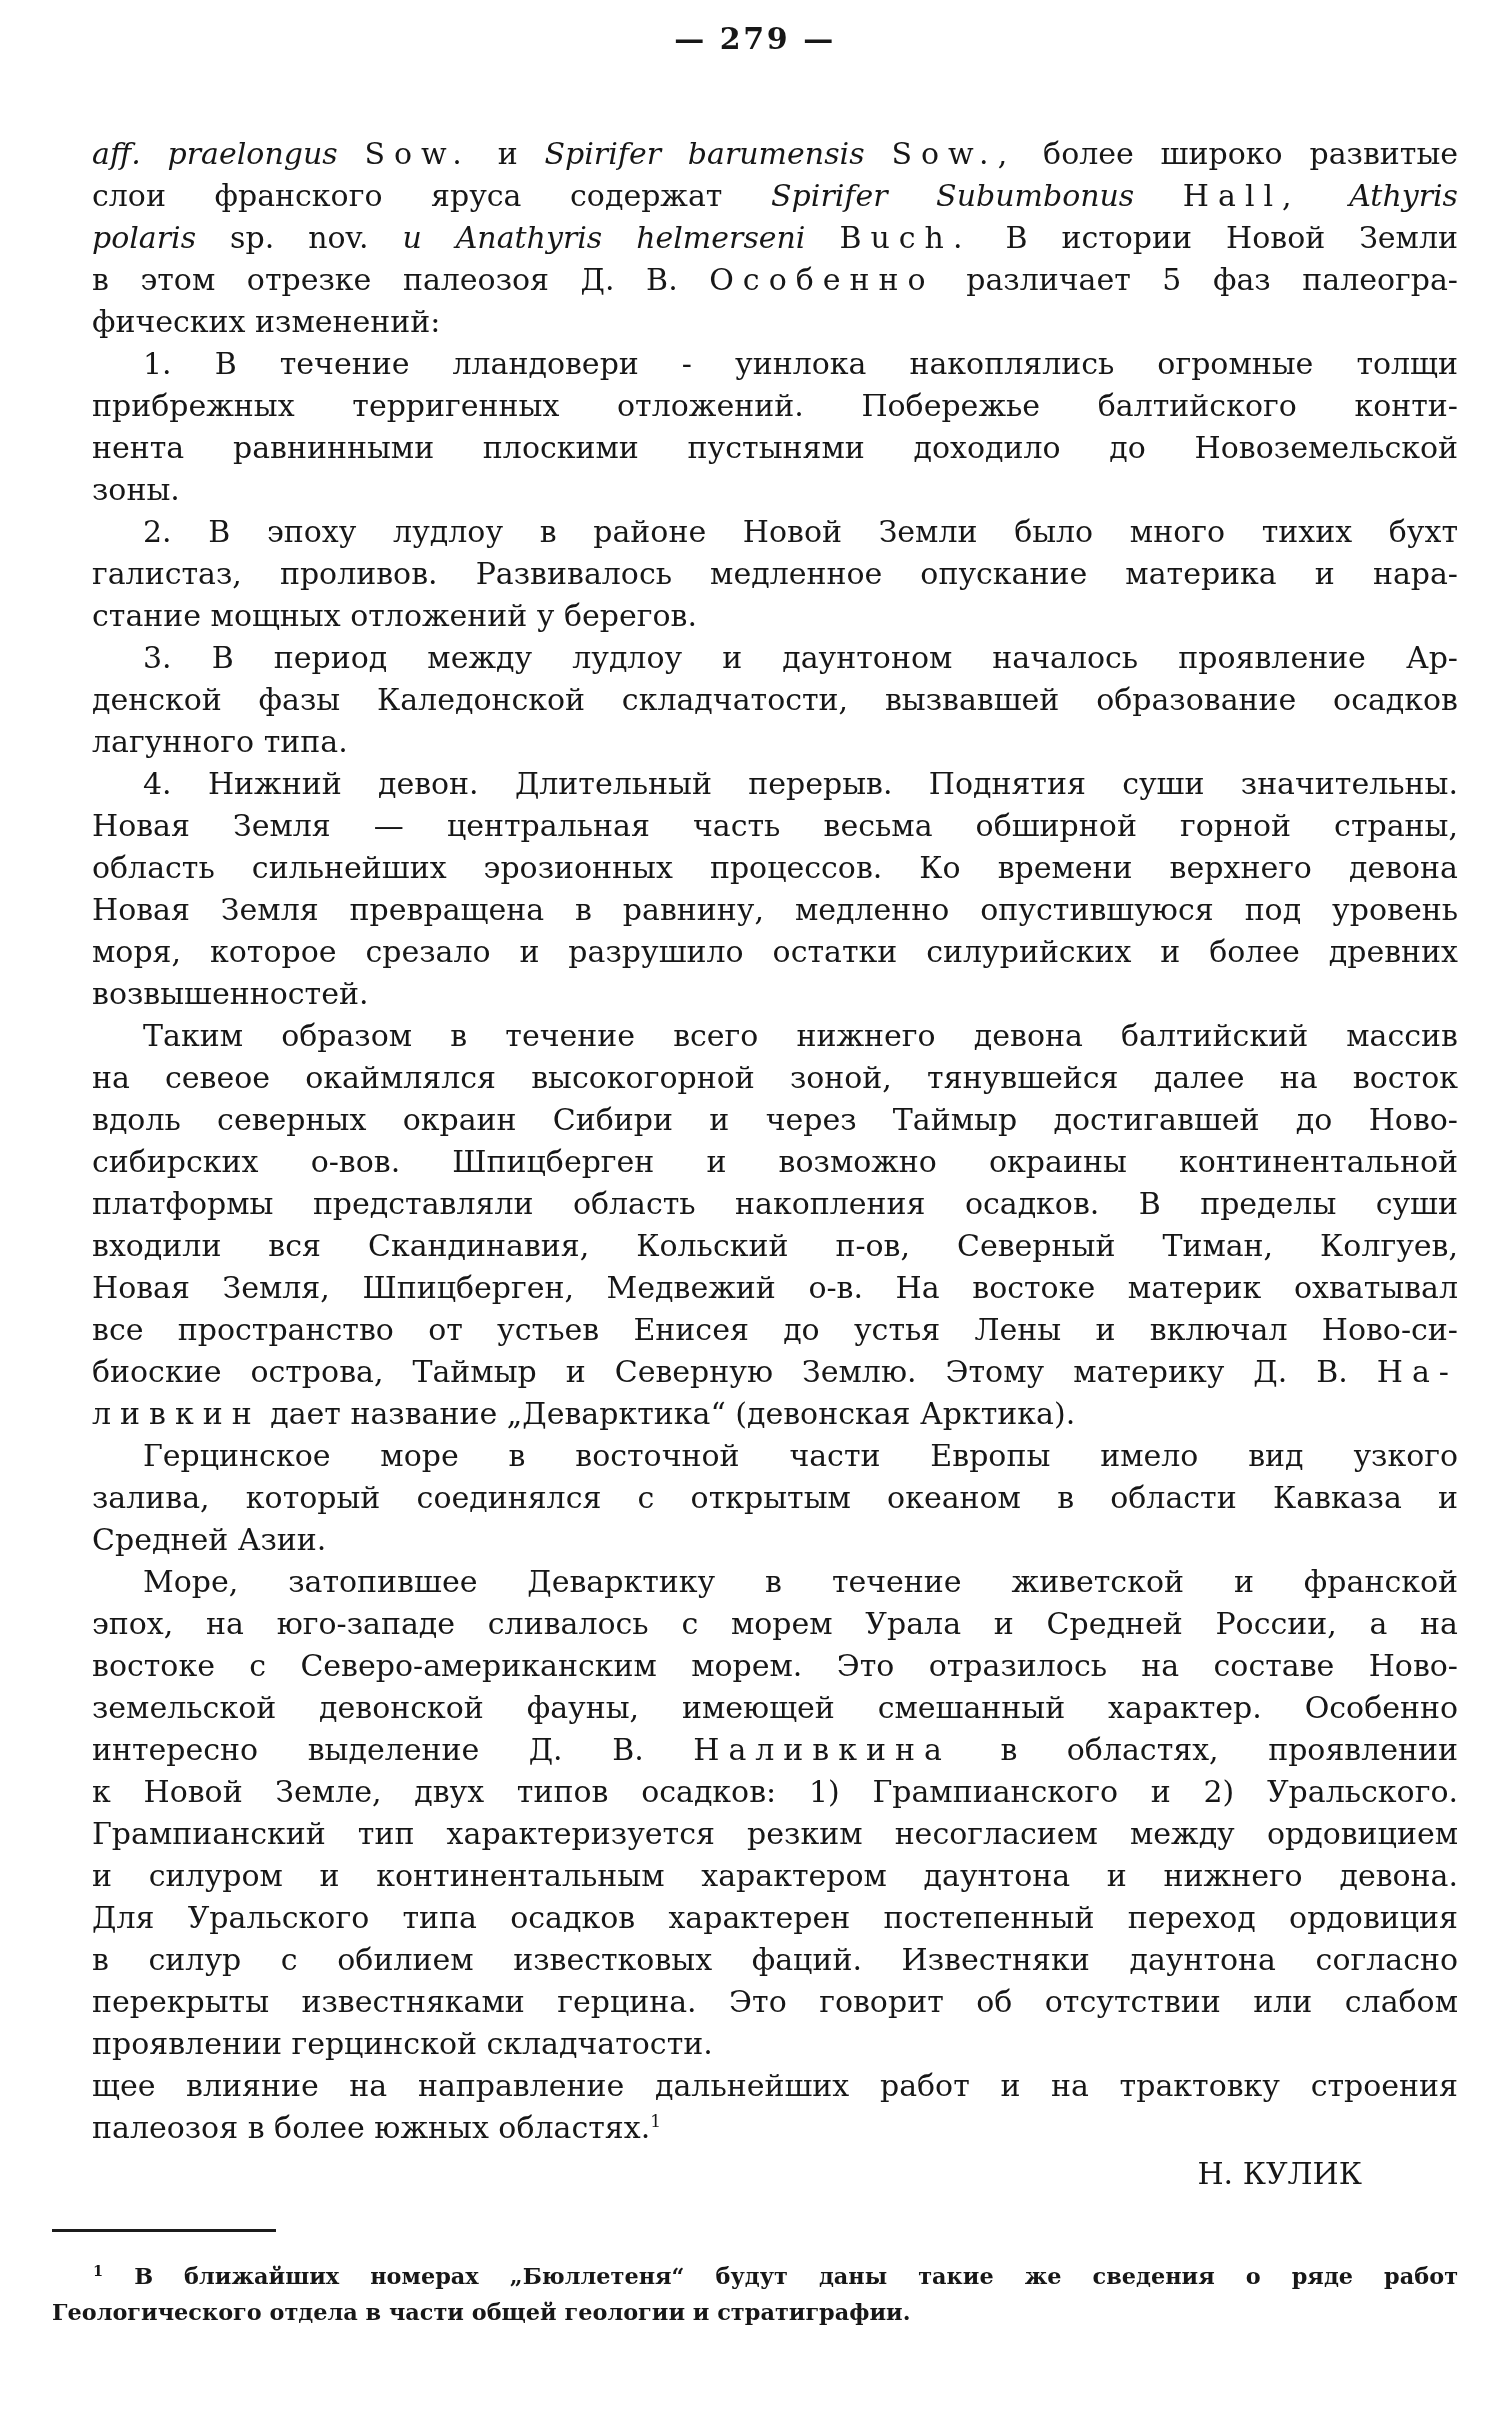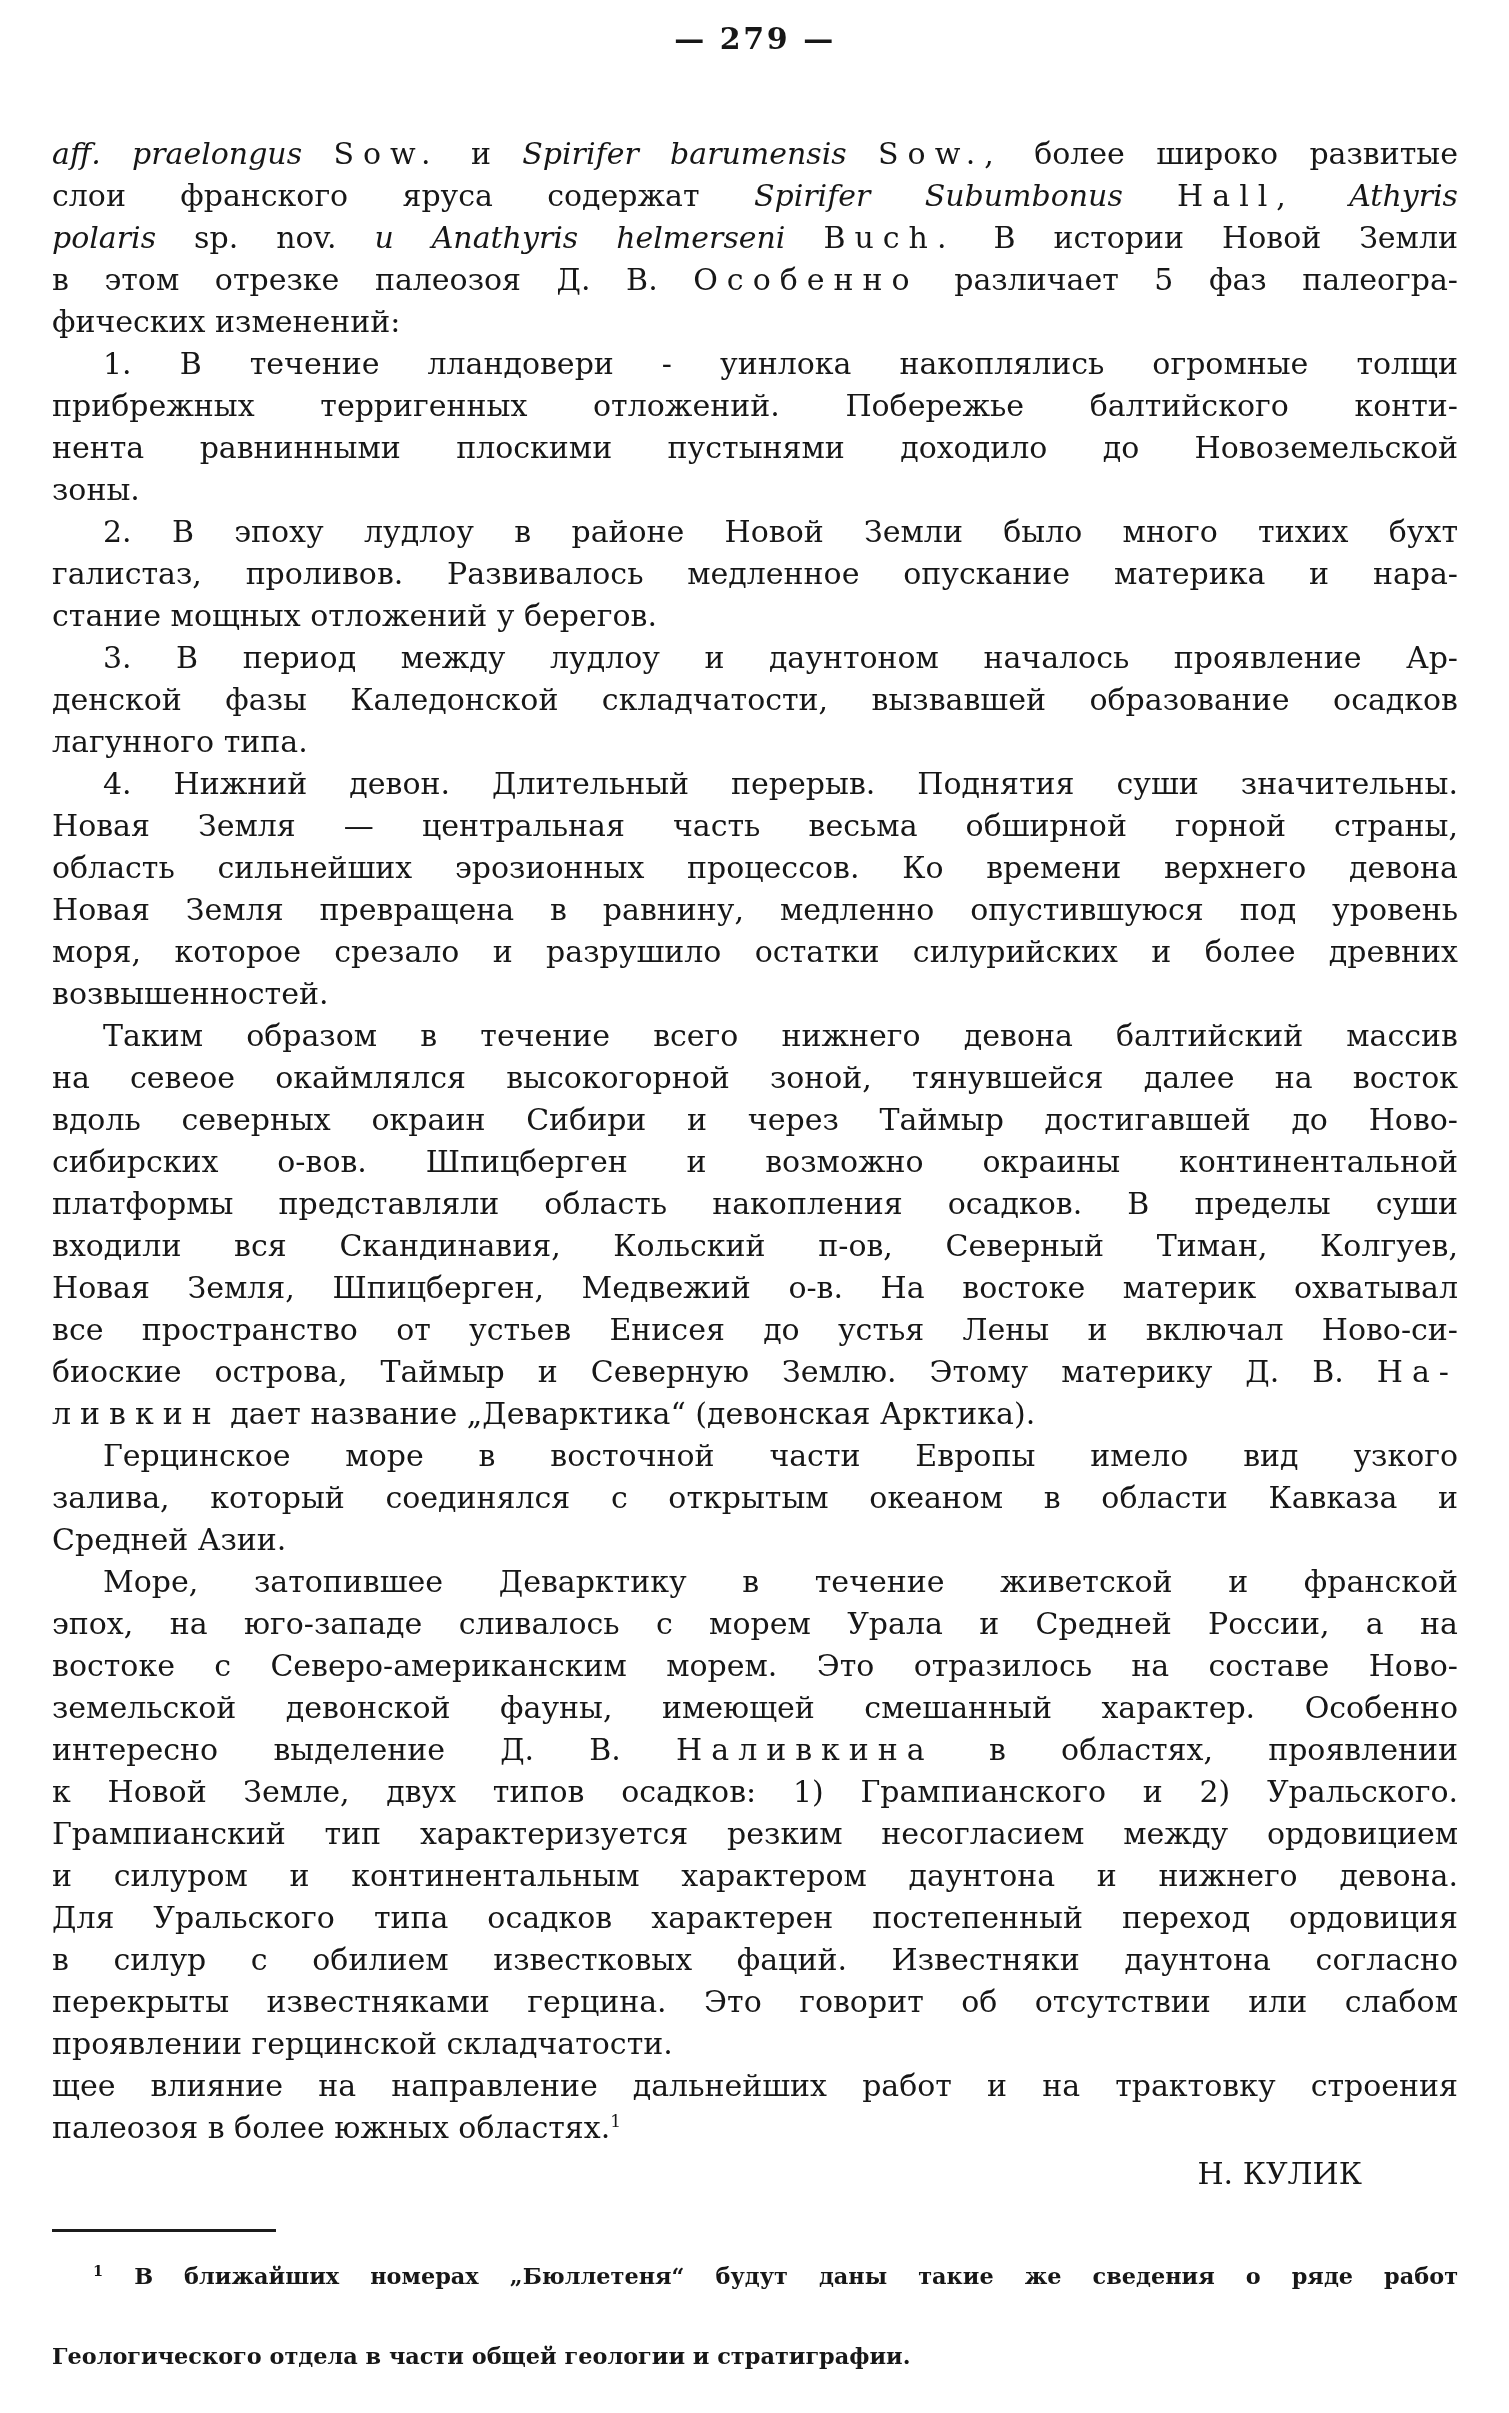--- a/index.html
+++ b/index.html
@@ -15,21 +15,21 @@
     width:1509px; height:1797px;
     padding:18.5px 51px 0 52px;
   }
   .page-number {
     text-align:center;
     font-weight:bold;
     font-size:30px;
     line-height:40px;
     letter-spacing:2.6px;
   }
-  .body-text { margin-top:74px; }
+  .body-text { margin-top:74px;margin-left:40px; }
   .line {
     font-size:30px;
     line-height:42px;
     text-align:justify;
     text-align-last:justify;
   }
   .line.last { text-align-last:left; }
   .line.ind  { padding-left:51px; }
   .i  { font-style:italic; }
   .sp { letter-spacing:0.30em; }
@@ -52,21 +52,21 @@
     border-top:3.3px solid #1c1c1c;
     margin:34px 0 0 0;
   }
   .footnote { margin-top:26px; font-weight:bold; }
   .fn-line {
     font-size:22.4px;
     line-height:36px;
     text-align:justify;
     text-align-last:justify;
   }
-  .fn-line.last { text-align-last:left;margin-top:44px; }
+  .fn-line.last { text-align-last:left; }
   .fn-line.ind  { padding-left:41px; }
   .fn-line .sup { font-size:14.5px; }
 </style>
 </head>
 <body>
 
 <div class="sheet">
   <div class="page-number">— 279 —</div>
 
   <div class="body-text">

